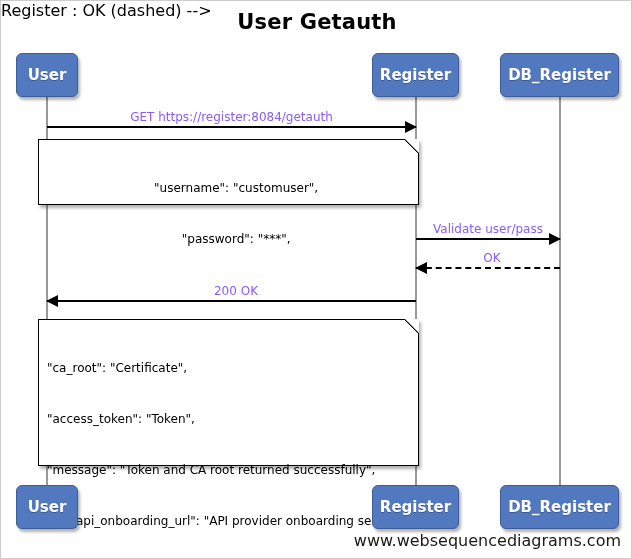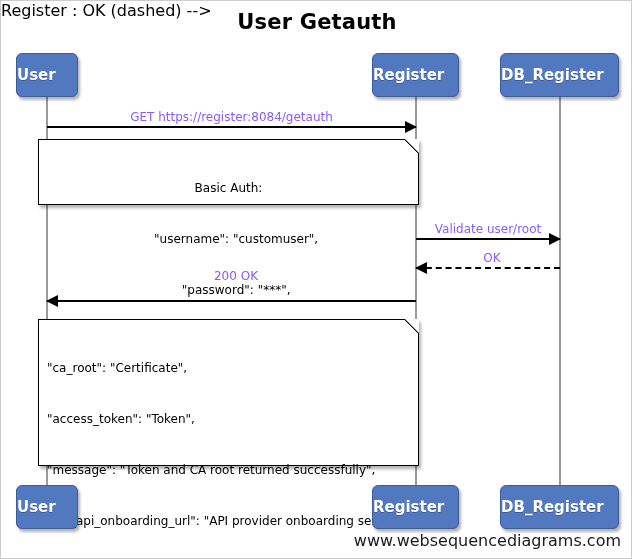--- a/index.html
+++ b/index.html
@@ -47,21 +47,21 @@
   .actor-box {
     position: absolute;
     background: #5279c0;
     border: 1px solid #3c5d99;
     border-radius: 6px;
     color: #ffffff;
     font-size: 15px;
     font-weight: bold;
     display: flex;
     align-items: center;
-    justify-content: flex-start;
+    justify-content: center;
     box-shadow: 2px 3px 3px rgba(0,0,0,0.30);
     box-sizing: border-box;
     text-shadow: 0 1px 0 rgba(0,0,0,0.25);
     white-space: nowrap;
   }
 
   
   .msg {
     position: absolute;
     height: 2px;
@@ -181,42 +181,41 @@
   <div class="msg-label" style="left:46px; top:109px; width:369px;">GET https://register:8084/getauth</div>
   <div class="msg to-right" style="left:46px; top:125px; width:369px;">
     <div class="line"></div>
     <div class="head"></div>
   </div>
 
   
   <div class="note" style="left:37px; top:138px; width:381px; height:66px;">
     <div class="fold"></div>
     <div class="note-body centered">
-      <span class="note-line">Basic Auth:</span>
       <span class="note-line">    "username": "customuser",</span>
       <span class="note-line">    "password": "***",</span>
     </div>
   </div>
 
   
-  <div class="msg-label" style="left:415px; top:221px; width:144px;">Validate user/root</div>
+  <div class="msg-label" style="left:415px; top:221px; width:144px;">Validate user/pass</div>
   <div class="msg to-right" style="left:415px; top:237px; width:144px;">
     <div class="line"></div>
     <div class="head"></div>
   </div>
 
    Register : OK (dashed) --&gt;
   <div class="msg-label" style="left:415px; top:250px; width:152px;">OK</div>
   <div class="msg dashed to-left" style="left:415px; top:266px; width:144px;">
     <div class="line"></div>
     <div class="head"></div>
   </div>
 
   
-  <div class="msg-label" style="left:46px; top:268px; width:378px;">200 OK</div>
+  <div class="msg-label" style="left:46px; top:283px; width:378px;">200 OK</div>
   <div class="msg to-left" style="left:46px; top:299px; width:369px;">
     <div class="line"></div>
     <div class="head"></div>
   </div>
 
   
   <div class="note" style="left:37px; top:318px; width:381px; height:147px;">
     <div class="fold"></div>
     <div class="note-body">
       <span class="note-line">"ca_root": "Certificate",</span>

